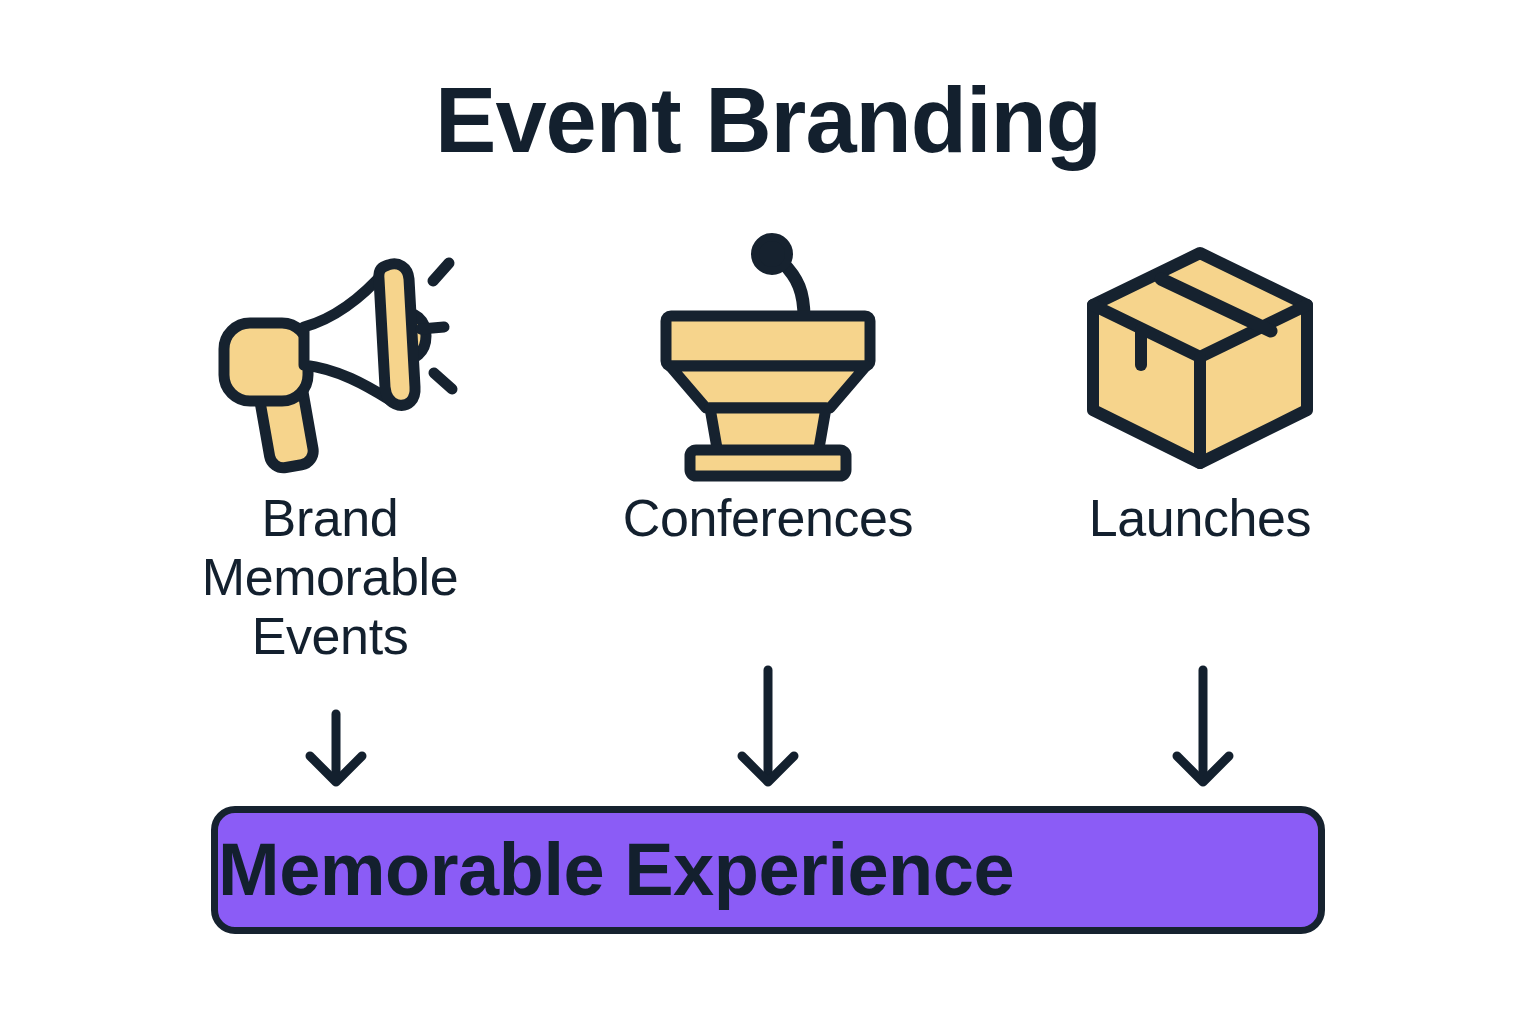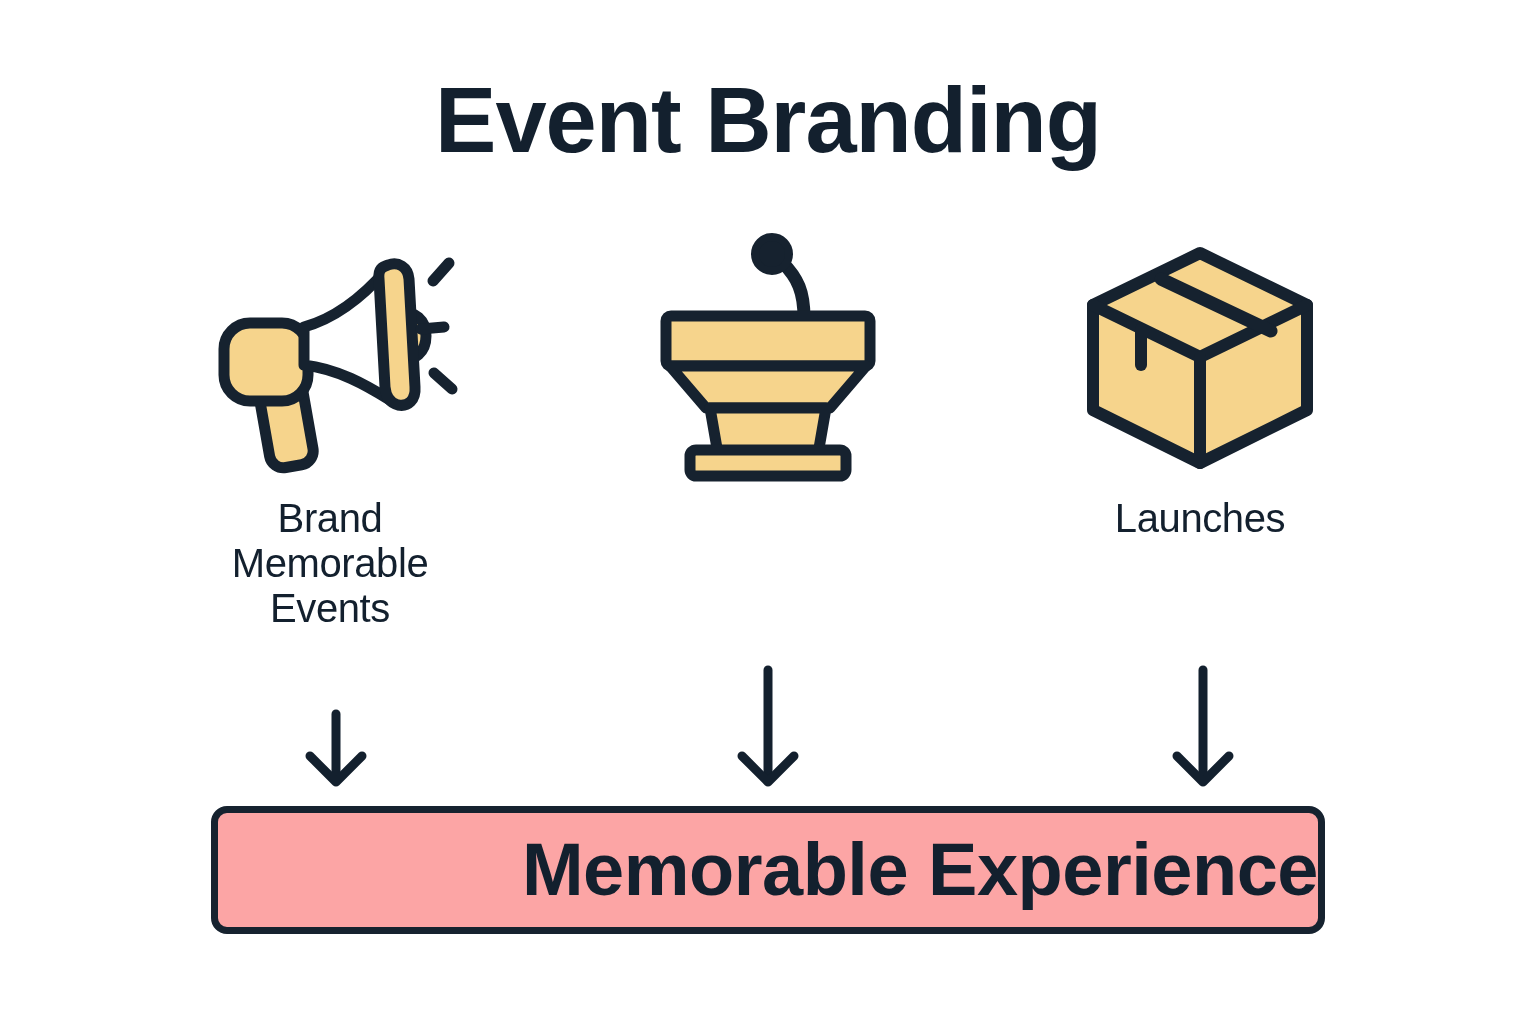--- a/index.html
+++ b/index.html
@@ -52,48 +52,48 @@
   .icon-wrap {
     width: 260px;
     height: 250px;
     display: flex;
     align-items: center;
     justify-content: center;
   }
   .icon-wrap svg { display: block; }
 
   .col-label {
-    margin-top: 14px;
+    margin-top: 7px;
     text-align: center;
-    font-size: 40px;
+    font-size: 52px;
     font-weight: 500;
     color: #13202e;
     line-height: 1.13;
     letter-spacing: -0.4px;
   }
 
   
   .arrow {
     position: absolute;
   }
 
   
   #banner {
     position: absolute;
     left: 211px;
     top: 806px;
     width: 1114px;
     height: 128px;
     box-sizing: border-box;
-    background: #fca5a5;
+    background: #8b5cf6;
     border: 7px solid #16222f;
-    border-radius: 16px;
+    border-radius: 24px;
     display: flex;
     align-items: center;
-    justify-content: flex-end;
+    justify-content: flex-start;
   }
   #banner .banner-text {
     font-size: 74px;
     font-weight: 700;
     color: #13202e;
     letter-spacing: -0.5px;
     line-height: 1;
     white-space: nowrap;
   }
 </style>
@@ -145,20 +145,21 @@
 
           <path d="M22 134 L218 134 L182 176 L58 176 Z" fill="#f6d48c"></path>
 
           <path d="M62 176 L178 176 L170 222 L70 222 Z" fill="#f6d48c"></path>
 
           <rect x="42" y="218" width="156" height="26" rx="6" fill="#f6d48c"></rect>
         </g>
       </svg>
     </div>
     <div class="col-label">
+      <div>Conferences</div>
     </div>
   </div>
 
   <div class="column" id="col-2">
     <div class="icon-wrap">
       <svg width="250" height="245" viewBox="0 0 250 245" fill="none" xmlns="http://www.w3.org/2000/svg">
         <g stroke="#16222f" stroke-width="12" stroke-linecap="round" stroke-linejoin="round">
 
           <path d="M18 70 L125 18 L232 70 L232 175 L125 228 L18 175 Z" fill="#f6d48c"></path>
 

